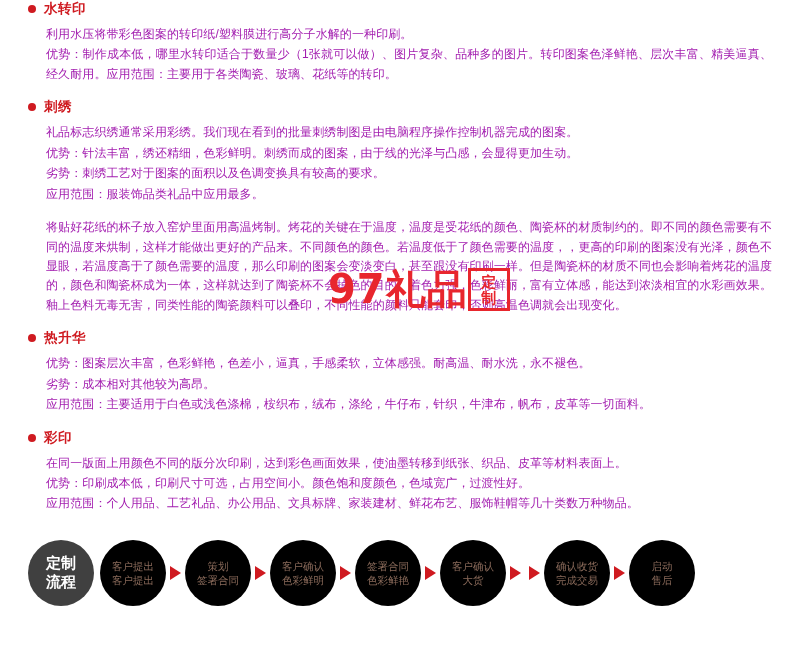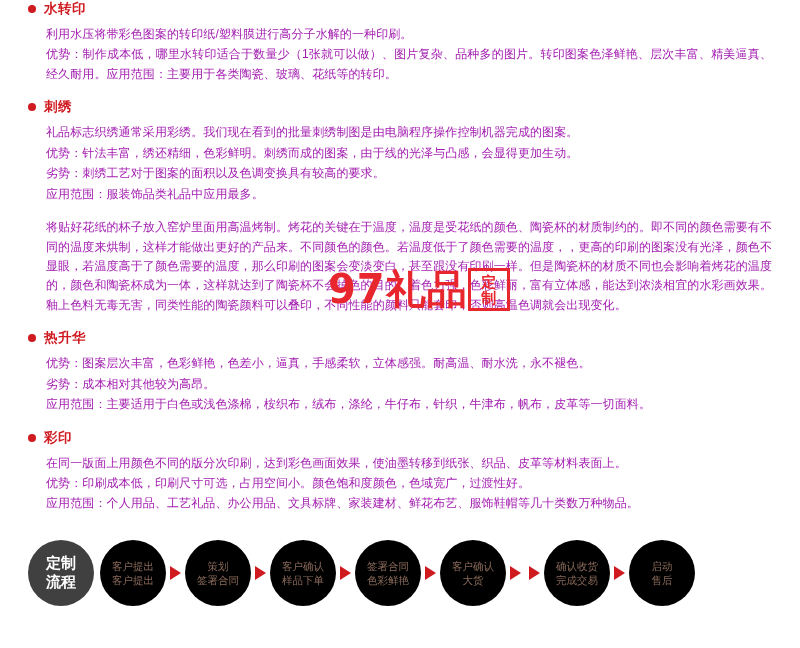--- a/index.html
+++ b/index.html
@@ -207,21 +207,21 @@
     <div class="flow-arrow"></div>
 
     <div class="flow-step">
       <span>策划</span>
       <span class="l2">签署合同</span>
     </div>
     <div class="flow-arrow"></div>
 
     <div class="flow-step">
       <span>客户确认</span>
-      <span class="l2">样品下单</span>
+      <span class="l2">色彩鲜明</span>
     </div>
     <div class="flow-arrow"></div>
 
     <div class="flow-step">
       <span>签署合同</span>
       <span class="l2">色彩鲜艳</span>
     </div>
     <div class="flow-arrow"></div>
 
     <div class="flow-step">

